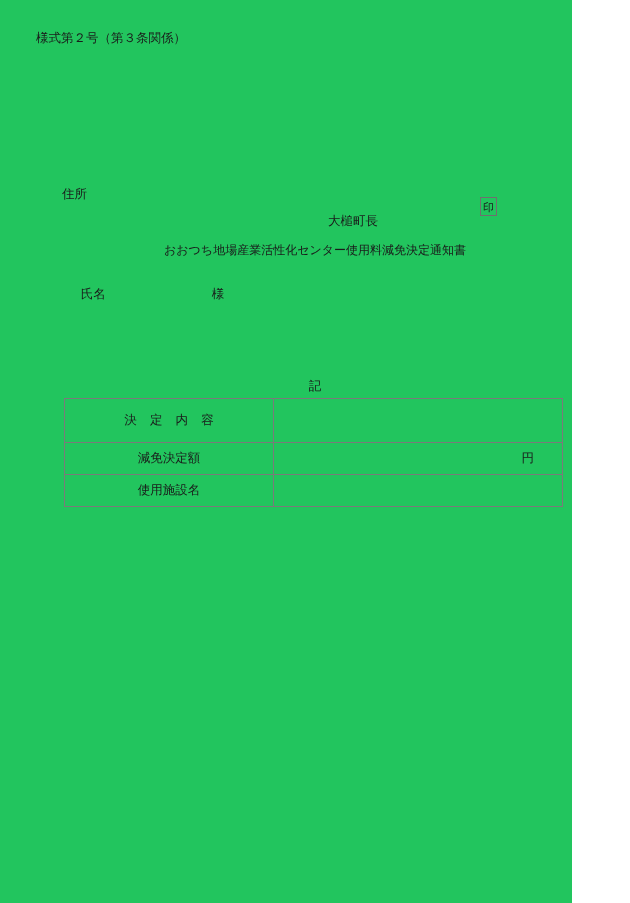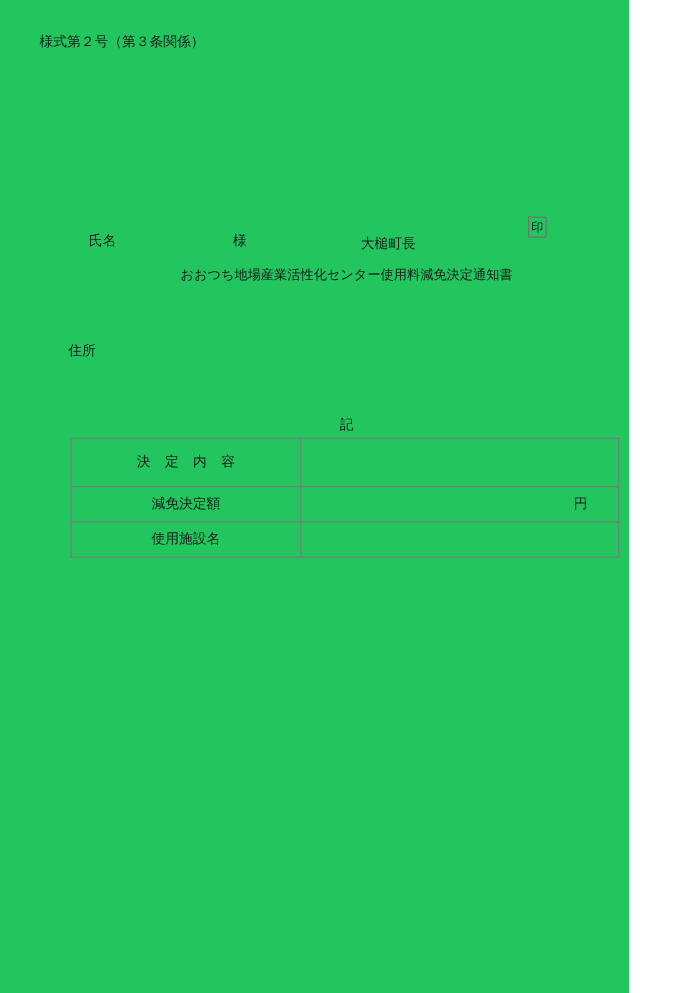--- a/index.html
+++ b/index.html
@@ -134,24 +134,24 @@
 <body>
 
 <div id="page">
 
   <div class="abs form-no">様式第２号（第３条関係）</div>
 
   <div class="abs doc-meta">
   </div>
 
   <div class="abs addr-block">
+    <span class="row">住所</span>
     <span class="row">
       <span>氏名</span><span class="sama">様</span>
     </span>
-    <span class="row">住所</span>
   </div>
 
   <div class="abs issuer">大槌町長</div>
 
   <div class="seal-box">印</div>
 
   <div class="abs doc-title">おおつち地場産業活性化センター使用料減免決定通知書</div>
 
 
   <div class="abs ki">記</div>

